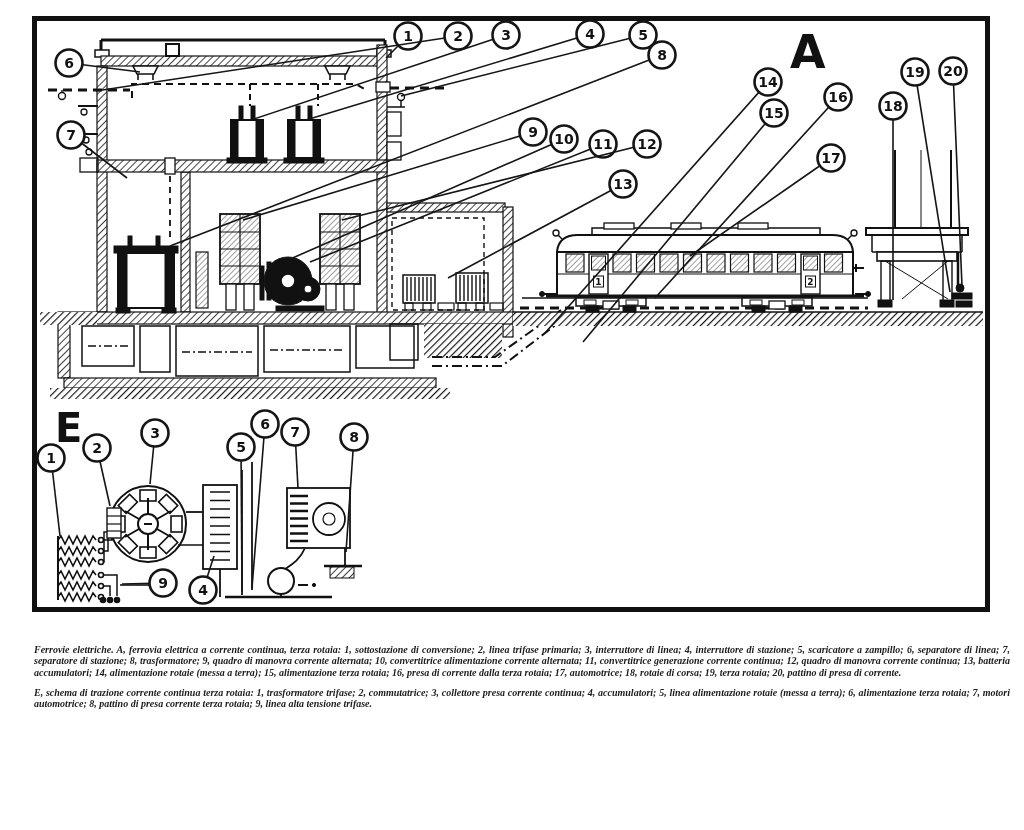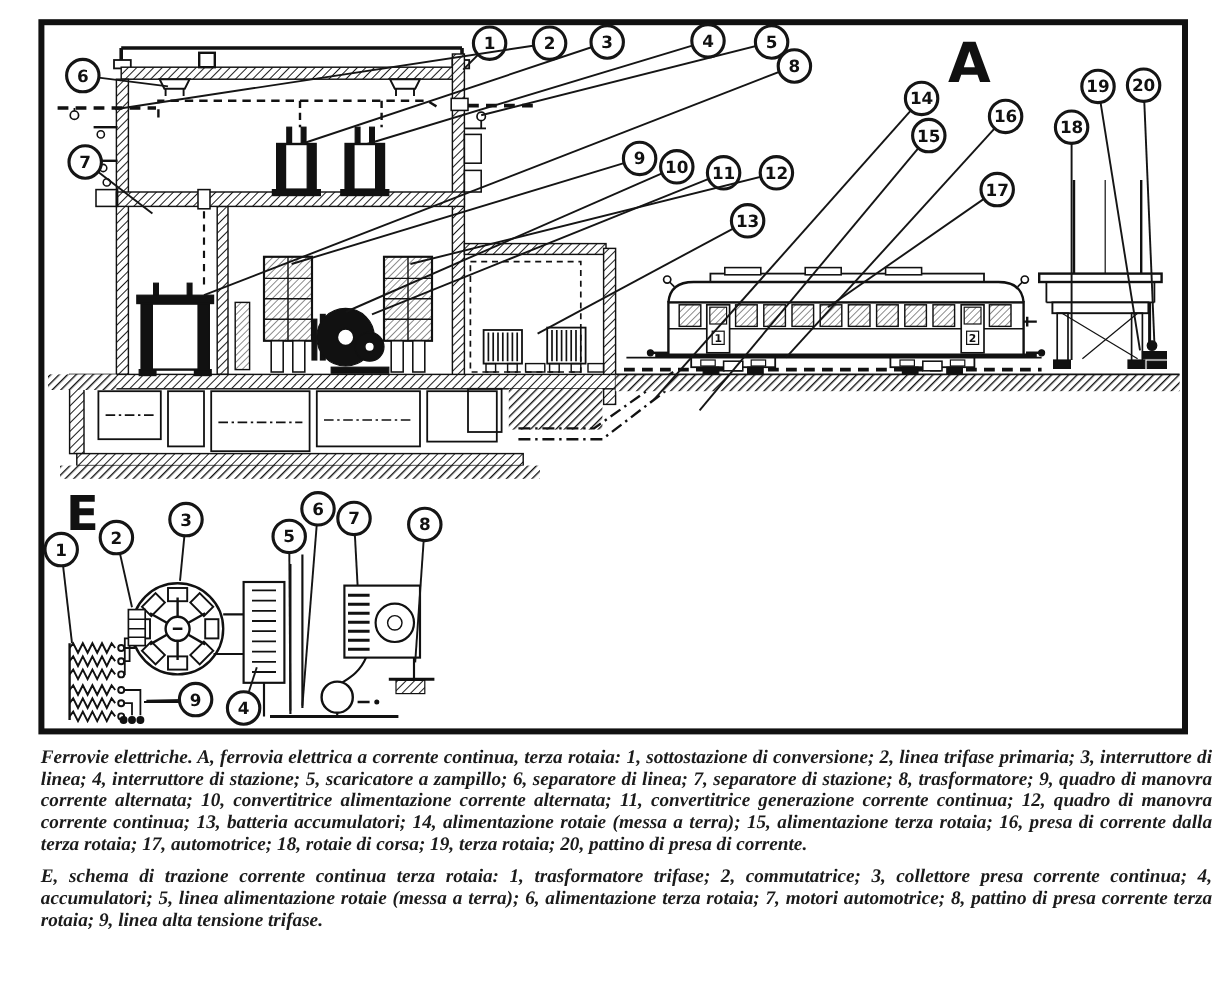--- a/index.html
+++ b/index.html
@@ -1,21 +1,21 @@
 <!DOCTYPE html>
 <html><head>
 <meta charset="utf-8">
 <style>
   html,body{margin:0;padding:0;background:#fff;}
   body{width:1024px;height:830px;position:relative;overflow:hidden;
        font-family:"Liberation Serif",serif;color:#151515;}
   .fig{position:absolute;left:0;top:0;}
-  .caption{position:absolute;left:34px;top:623px;width:976px;
+  .caption{position:absolute;left:34px;top:644px;width:976px;
            font-family:"Liberation Serif",serif;font-style:italic;font-weight:bold;
-           font-size:16px;line-height:1.13;text-align:justify;color:#1b1b1b;}
+           font-size:10px;line-height:1.13;text-align:justify;color:#1b1b1b;}
   .caption p{margin:0 0 9px 0;padding:0;}
   .co-num{font-family:"DejaVu Sans",sans-serif;font-size:14px;font-weight:bold;fill:#111;}
   .big-letter{font-family:"DejaVu Sans",sans-serif;font-weight:bold;fill:#111;}
   .plate-num{font-family:"DejaVu Sans",sans-serif;font-size:9px;font-weight:bold;fill:#111;}
 </style>
 </head>
 <body>
 
 <svg class="fig" width="1024" height="618" viewBox="0 0 1024 618">
   <defs>

